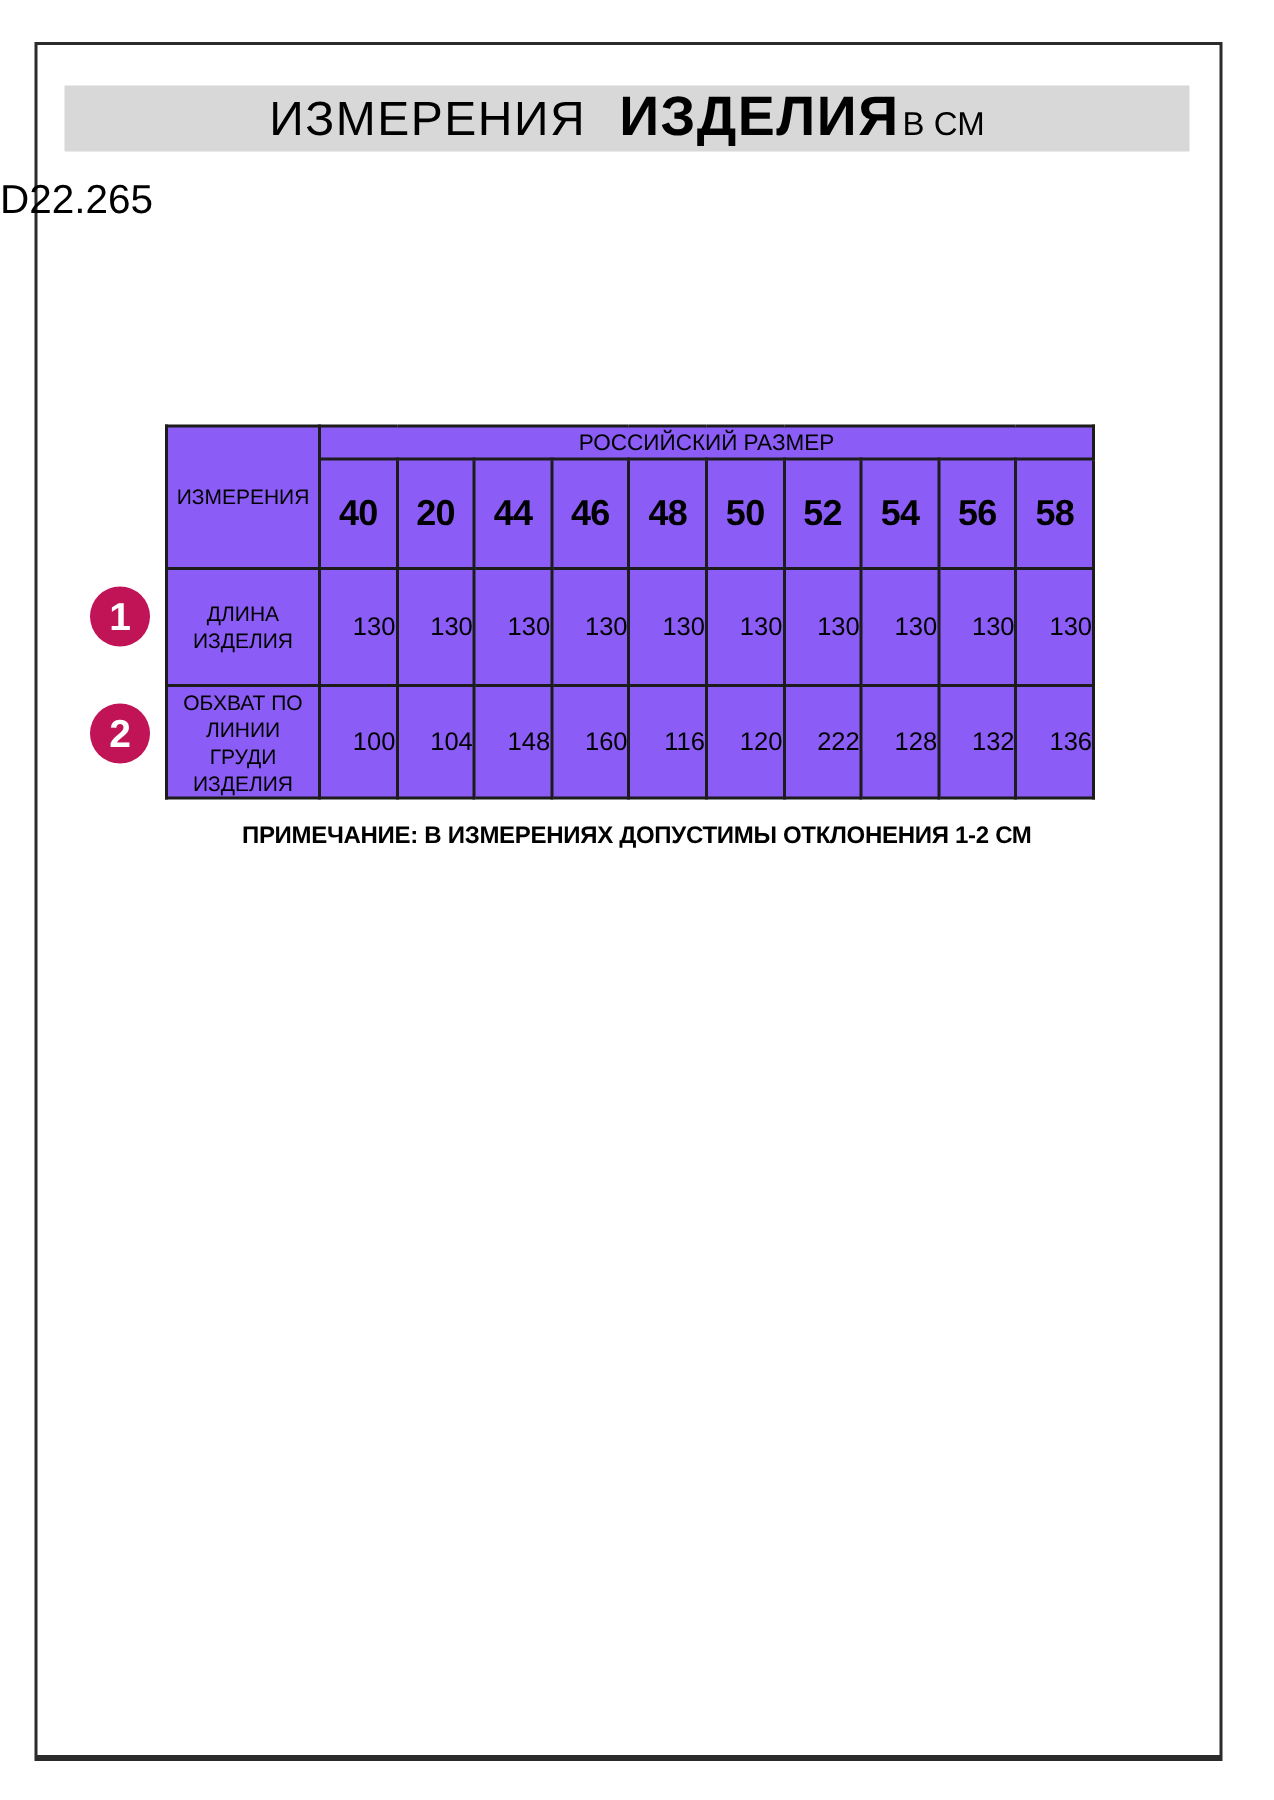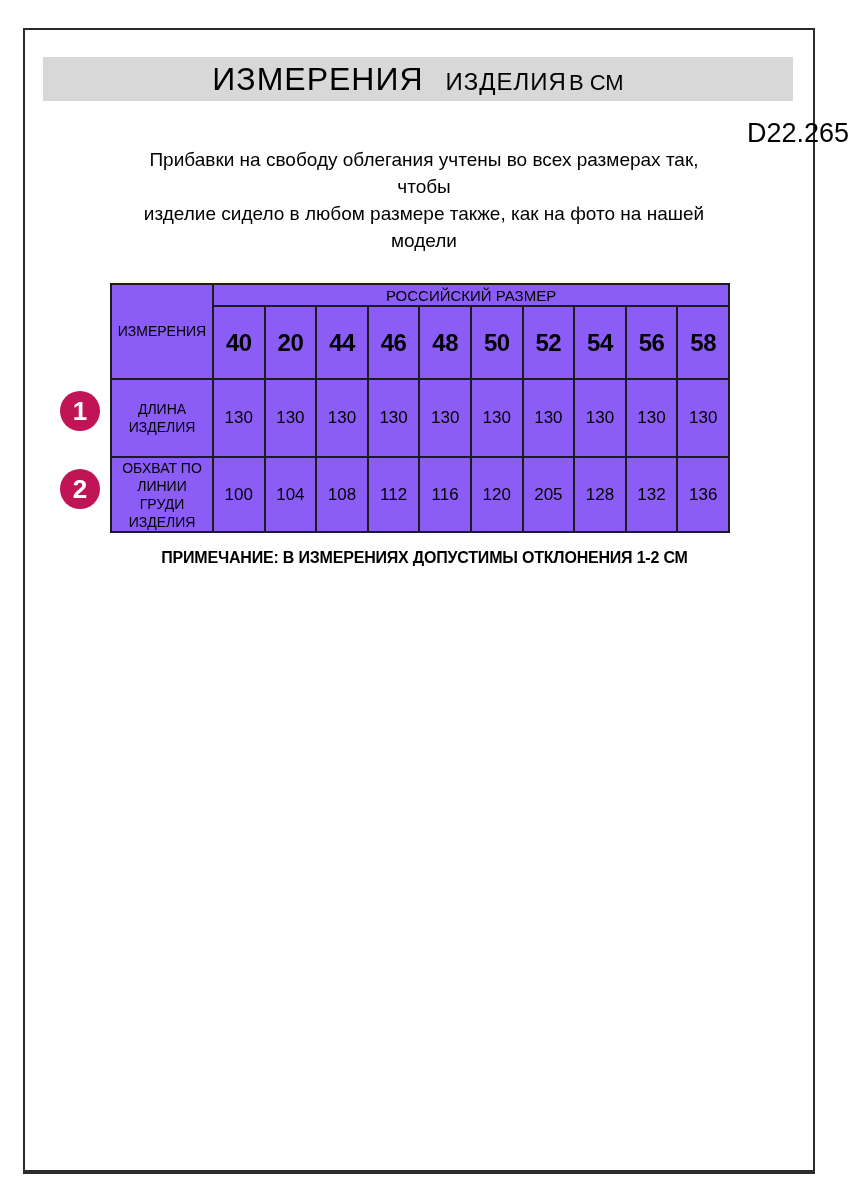--- a/index.html
+++ b/index.html
@@ -22,26 +22,26 @@
   }
 
   .title-bar {
     position: absolute; left: 43px; top: 57px;
     width: 750px; height: 44px;
     background: var(--title-bg, #d8d8d8);
     display: flex; justify-content: center; align-items: baseline;
     white-space: nowrap;
   }
   .title-main  { font-size: 32px; font-weight: 400; letter-spacing: 1px; line-height: 44px; }
-  .title-bold  { font-size: 24px; font-weight: 400; letter-spacing: 1px; margin-left: 22px; }
+  .title-bold  { font-size: 37px; font-weight: 700; letter-spacing: 1px; margin-left: 22px; }
   .title-unit  { font-size: 22px; font-weight: 400; margin-left: 2px; }
 
   .product-code {
     position: absolute; left: 0; top: 118px; width: 849px;
-    text-align: right; font-size: 27px; line-height: 30px; font-weight: 400;
+    text-align: left; font-size: 27px; line-height: 30px; font-weight: 400;
   }
 
   .description {
     position: absolute; left: 124px; top: 146px; width: 600px;
     text-align: center; font-size: 19px; line-height: 27px;
   }
 
   .size-table {
     position: absolute; left: 110px; top: 283px;
     width: 618px;
@@ -55,21 +55,21 @@
   }
   .col-label { width: 102px; }
   .col-size  { width: 51.6px; }
   .row-group  { height: 22px; }
   .row-sizes  { height: 73px; padding-left: 24px; }
   .row-length { height: 78px; border-radius: 12px; }
   .row-chest  { height: 75px; border-radius: 22px; }
   td.corner { font-size: 14px; line-height: 17px; }
   td.group  { font-size: 15px; }
   td.size-head { font-size: 24px; font-weight: 700; letter-spacing: -0.5px; }
-  td.value  { font-size: 17px; }
+  td.value  { font-size: 17px; text-align: right; }
   td.rowlabel { font-size: 14px; line-height: 18px; padding: 0 3px; }
 
   .marker {
     position: absolute; width: 40px; height: 40px;
     border-radius: 50%;
     background: var(--marker-bg, #c11457);
     color: #ffffff;
     display: flex; align-items: center; justify-content: center;
     font-size: 26px; font-weight: 700;
   }
@@ -90,25 +90,20 @@
   <div class="frame"></div>
 
   <div class="title-bar">
     <span class="title-main">ИЗМЕРЕНИЯ</span>
     <span class="title-bold">ИЗДЕЛИЯ</span>
     <span class="title-unit">В СМ</span>
   </div>
 
   <div class="product-code">D22.265</div>
 
-  <div class="description">
-    <div>Прибавки на свободу облегания учтены во всех размерах так, чтобы</div>
-    <div>изделие сидело в любом размере также, как на фото на нашей</div>
-    <div>модели</div>
-  </div>
 
   <div class="marker marker-1">
     <span>1</span>
   </div>
   <div class="marker marker-2">
     <span>2</span>
   </div>
 
   <table class="size-table">
     <colgroup>
@@ -151,25 +146,25 @@
         <td class="value">130</td>
         <td class="value">130</td>
         <td class="value">130</td>
         <td class="value">130</td>
         <td class="value">130</td>
       </tr>
       <tr class="row-chest">
         <td class="rowlabel">ОБХВАТ ПО ЛИНИИ ГРУДИ ИЗДЕЛИЯ</td>
         <td class="value">100</td>
         <td class="value">104</td>
-        <td class="value">108</td>
-        <td class="value">112</td>
+        <td class="value">148</td>
+        <td class="value">160</td>
         <td class="value">116</td>
         <td class="value">120</td>
-        <td class="value">205</td>
+        <td class="value">222</td>
         <td class="value">128</td>
         <td class="value">132</td>
         <td class="value">136</td>
       </tr>
     </tbody>
   </table>
 
   <div class="note">ПРИМЕЧАНИЕ: В ИЗМЕРЕНИЯХ ДОПУСТИМЫ ОТКЛОНЕНИЯ 1-2 СМ</div>
 
 </div>

